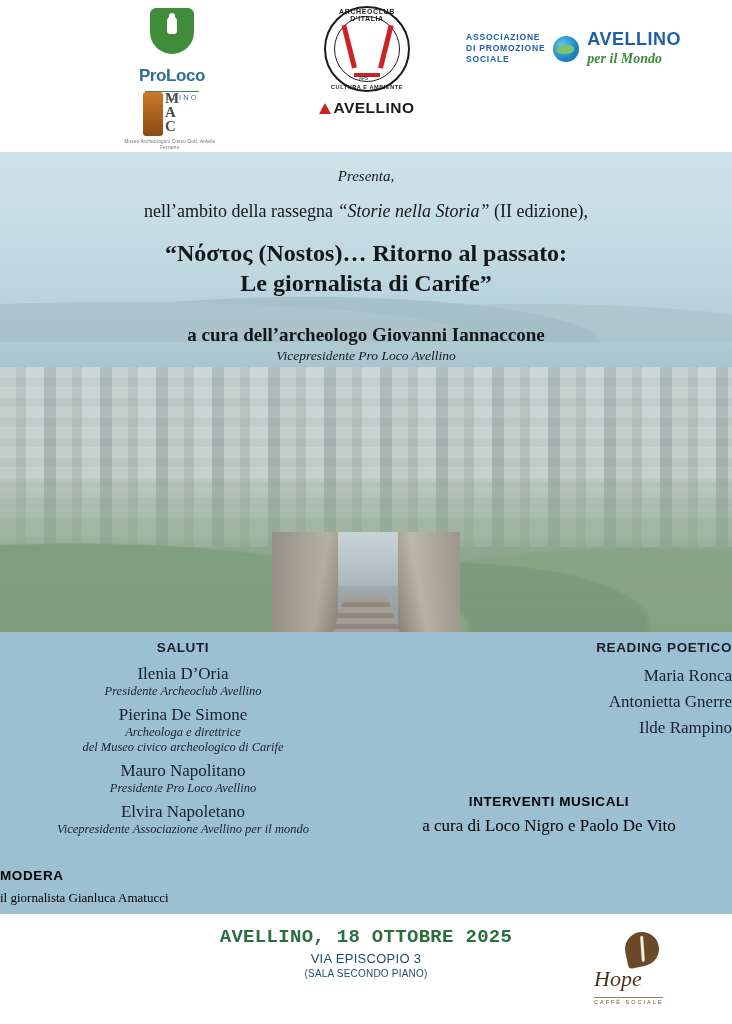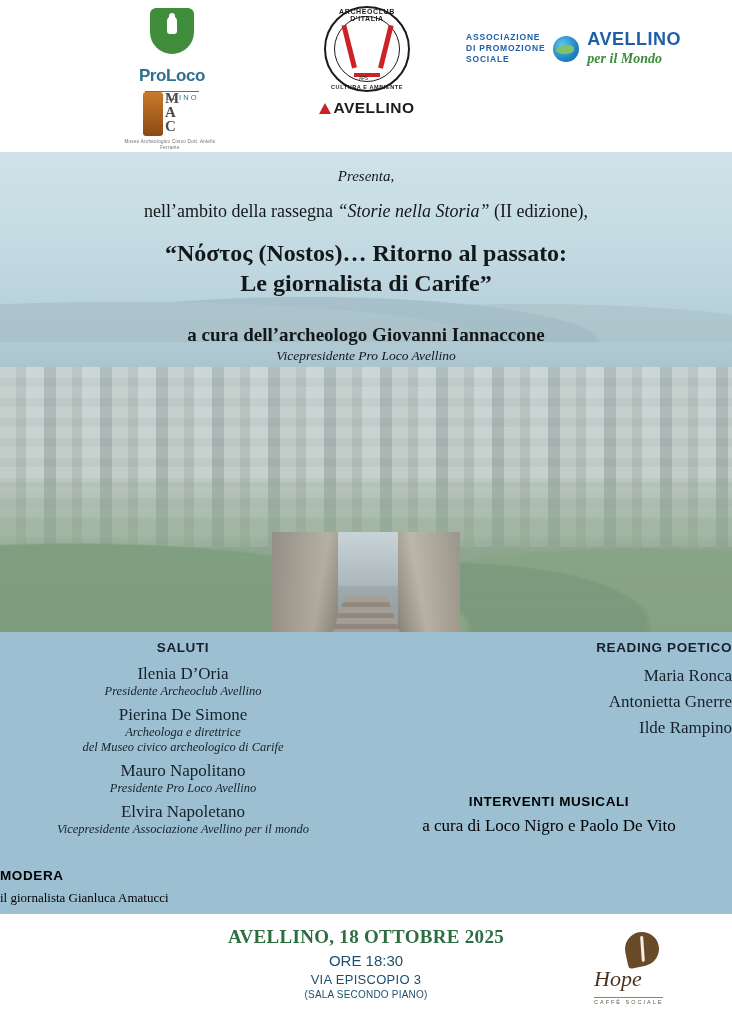--- a/index.html
+++ b/index.html
@@ -322,21 +322,21 @@
   .modera .sect-head { margin-bottom: 7px; }
   .modera .line { font-size: 13px; }
 
   
   .footer {
     position: absolute; left: 0; top: 914px; width: 732px; height: 110px;
     background: #ffffff;
     text-align: center;
   }
   .f-city {
-    font-family: Liberation Serif, serif;
+    font-family: Liberation Mono, monospace;
     font-size: 19px; font-weight: bold; color: #2c6e3f;
     letter-spacing: .3px; margin-top: 12px;
   }
   .f-time {
     font-family: "Liberation Sans", sans-serif;
     font-size: 15px; color: #1d4f6e; margin-top: 4px;
   }
   .f-venue {
     font-family: "Liberation Sans", sans-serif;
     font-size: 18.5px; font-weight: bold; color: #1d4f6e;
@@ -485,21 +485,20 @@
     </div>
 
     <div class="modera">
       <div class="sect-head">MODERA</div>
       <div class="line">il giornalista Gianluca Amatucci</div>
     </div>
   </div>
 
   <div class="footer">
     <div class="f-city">AVELLINO, 18 OTTOBRE 2025</div>
-    <div class="f-time">ORE 18:30</div>
     <div class="f-addr">VIA EPISCOPIO 3</div>
     <div class="f-room">(SALA SECONDO PIANO)</div>
 
     <div class="hope-logo">
       <div class="hope-bean"></div>
       <div class="hope-word">Hope</div>
       <div class="hope-sub">CAFFÈ SOCIALE</div>
     </div>
   </div>
 

